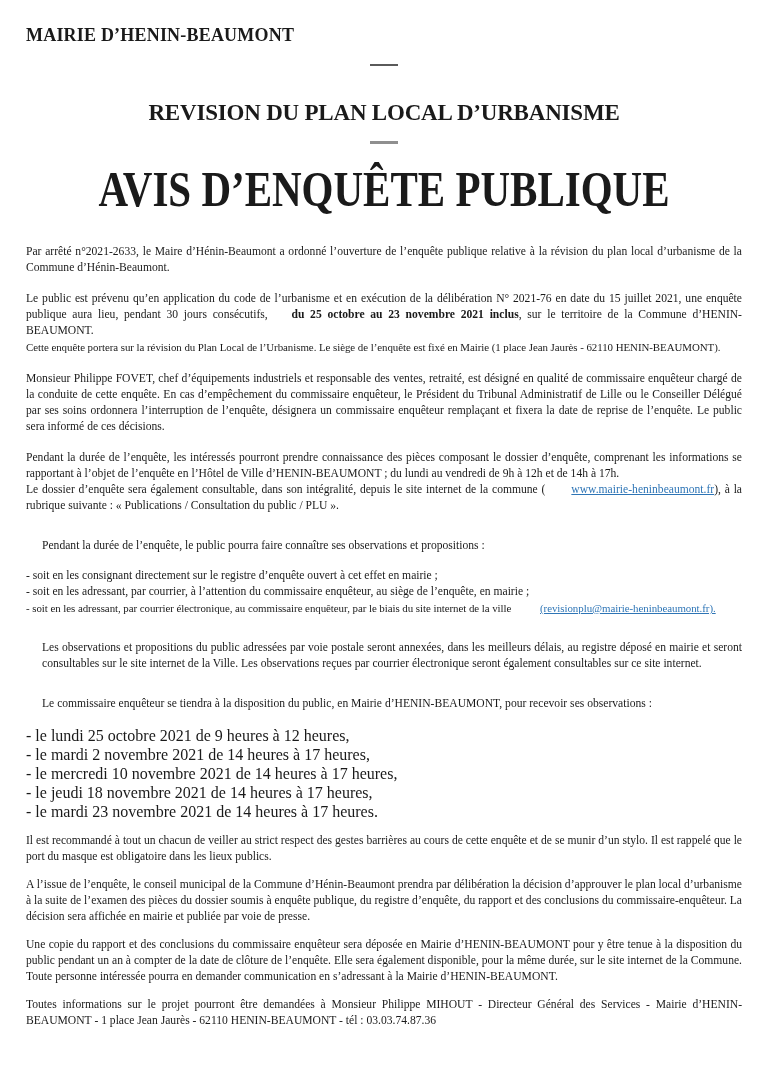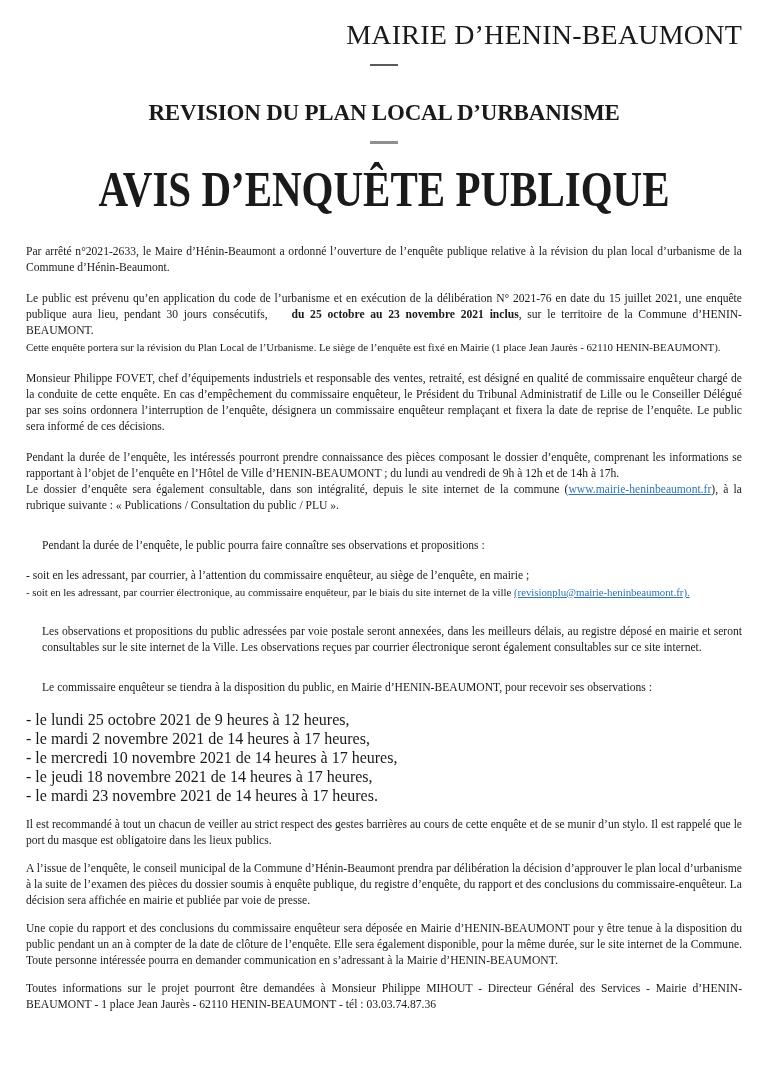--- a/index.html
+++ b/index.html
@@ -6,21 +6,21 @@
   html, body { margin: 0; padding: 0; background: #ffffff; }
   body { width: 768px; height: 1086px; overflow: hidden; }
   .page {
     width: 768px; height: 1086px;
     padding: 22px 26px 0 26px;
     font-family: "Liberation Serif", serif;
     color: #1a1a1a;
     overflow: hidden;
   }
   .title1 {
-    font-size: 28px; font-weight: normal; text-align: right;
+    font-size: 18px; font-weight: bold; text-align: left;
     line-height: 26px; letter-spacing: 0.2px;
   }
   .rule {
     width: 28px; height: 0; border-top: 2px solid #5a5a5a;
     margin: 16px auto 0 auto;
   }
   .rule.rule-mid { border-top: 3px solid #8f8f8f; margin-top: 13px; }
   .title2 {
     font-size: 23px; font-weight: bold; text-align: center;
     line-height: 30px; margin-top: 32px; letter-spacing: -0.2px;
@@ -40,21 +40,21 @@
   .para.mt-sm { margin-top: 12px; }
   .list-block {
     font-size: 11.6px; line-height: 16px;
     text-align: left; margin: 14px 0 0 0;
   }
   .dates-block {
     font-size: 16px; line-height: 19px;
     text-align: left; margin: 14px 0 0 0;
   }
   .fit { font-size: 10.9px; letter-spacing: -0.05px; white-space: nowrap; }
-  .doc-link { color: #2e75b6; text-decoration: underline; cursor: pointer; }
+  .doc-link { color: #2e75b6; text-decoration: underline; cursor: pointer; padding-left: 26px; }
   b, strong { font-weight: bold; padding-left: 18px; }
 </style>
 </head>
 <body>
 
 <div class="page">
 
   <div class="title1">MAIRIE D’HENIN-BEAUMONT</div>
   <div class="rule"></div>
 
@@ -67,20 +67,21 @@
 
   <p class="para"><span>Le public est prévenu qu’en application du code de l’urbanisme et en exécution de la délibération N° 2021-76 en date du 15 juillet 2021, une enquête publique aura lieu, pendant 30 jours consécutifs, </span><strong>du 25 octobre au 23 novembre 2021 inclus</strong><span>, sur le territoire de la Commune d’HENIN-BEAUMONT.</span><br><span class="fit">Cette enquête portera sur la révision du Plan Local de l’Urbanisme. Le siège de l’enquête est fixé en Mairie (1 place Jean Jaurès - 62110 HENIN-BEAUMONT).</span></p>
 
   <p class="para">Monsieur Philippe FOVET, chef d’équipements industriels et responsable des ventes, retraité, est désigné en qualité de commissaire enquêteur chargé de la conduite de cette enquête. En cas d’empêchement du commissaire enquêteur, le Président du Tribunal Administratif de Lille ou le Conseiller Délégué par ses soins ordonnera l’interruption de l’enquête, désignera un commissaire enquêteur remplaçant et fixera la date de reprise de l’enquête. Le public sera informé de ces décisions.</p>
 
   <p class="para"><span>Pendant la durée de l’enquête, les intéressés pourront prendre connaissance des pièces composant le dossier d’enquête, comprenant les informations se rapportant à l’objet de l’enquête en l’Hôtel de Ville d’HENIN-BEAUMONT ; du lundi au vendredi de 9h à 12h et de 14h à 17h.</span><br><span>Le dossier d’enquête sera également consultable, dans son intégralité, depuis le site internet de la commune (</span><a class="doc-link">www.mairie-heninbeaumont.fr</a><span>), à la rubrique suivante : « Publications / Consultation du public / PLU ».</span></p>
 
   <p class="para mt-lg">Pendant la durée de l’enquête, le public pourra faire connaître ses observations et propositions :</p>
 
   <div class="list-block">
+    <div>- soit en les consignant directement sur le registre d’enquête ouvert à cet effet en mairie ;</div>
     <div>- soit en les adressant, par courrier, à l’attention du commissaire enquêteur, au siège de l’enquête, en mairie ;</div>
     <div class="fit"><span>- soit en les adressant, par courrier électronique, au commissaire enquêteur, par le biais du site internet de la ville </span><a class="doc-link">(revisionplu@mairie-heninbeaumont.fr).</a></div>
   </div>
 
   <p class="para mt-lg">Les observations et propositions du public adressées par voie postale seront annexées, dans les meilleurs délais, au registre déposé en mairie et seront consultables sur le site internet de la Ville. Les observations reçues par courrier électronique seront également consultables sur ce site internet.</p>
 
   <p class="para mt-lg">Le commissaire enquêteur se tiendra à la disposition du public, en Mairie d’HENIN-BEAUMONT, pour recevoir ses observations :</p>
 
   <div class="dates-block">
     <div>- le lundi 25 octobre 2021 de 9 heures à 12 heures,</div>

